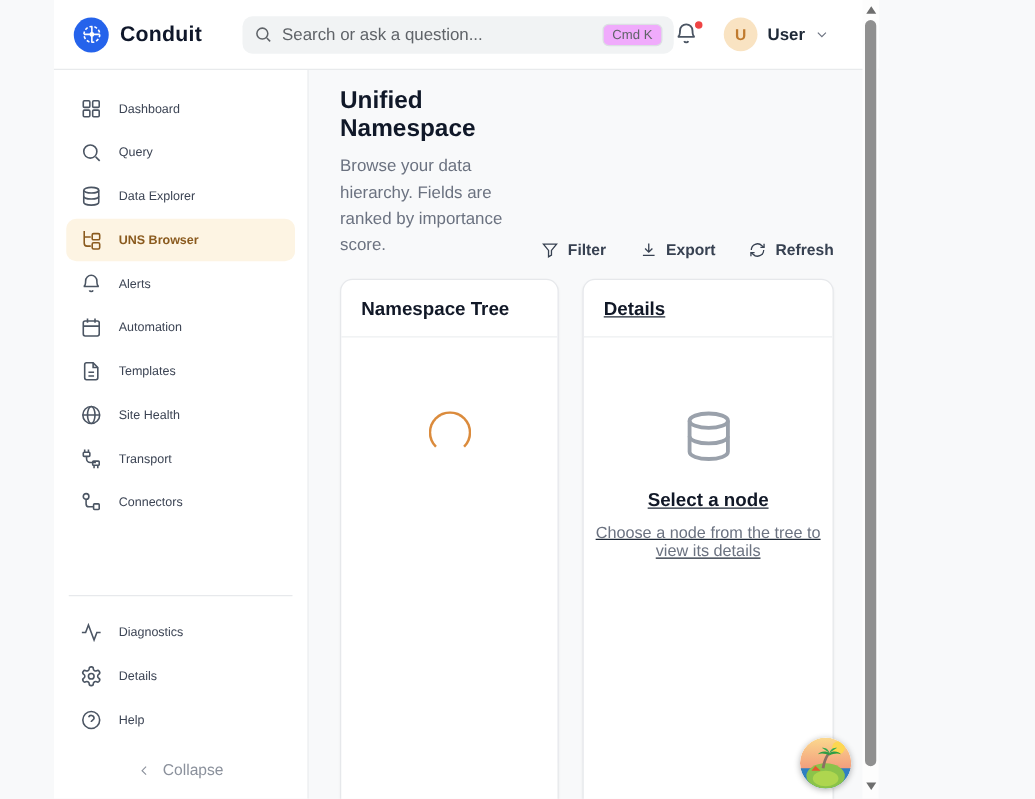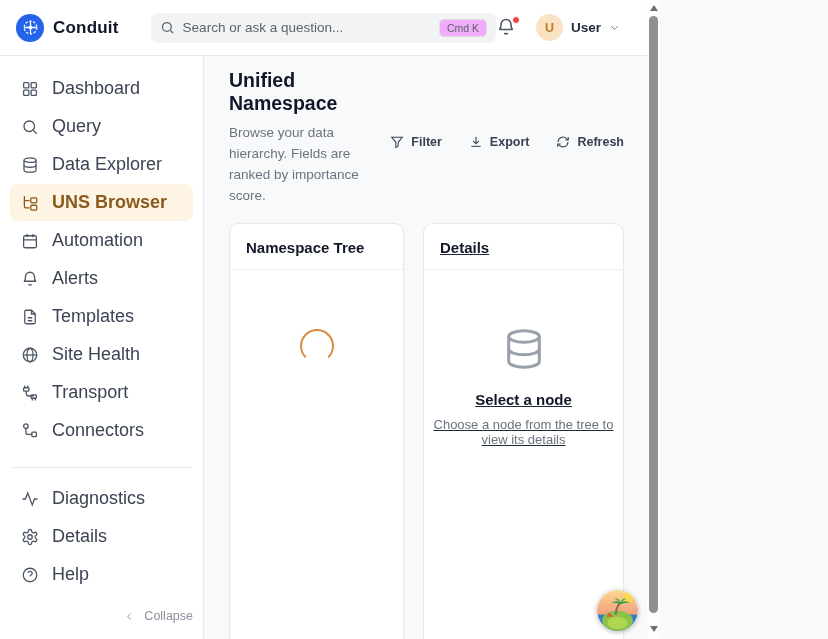--- a/index.html
+++ b/index.html
@@ -1,18 +1,18 @@
 <!DOCTYPE html>
 <html><head>
 <meta charset="utf-8">
 <style>
   * { margin:0; padding:0; box-sizing:border-box; }
   html,body { width:828px; height:639px; overflow:hidden; }
   body { font-family:"Liberation Sans", sans-serif; background:#f8f9fa; color:#1f2937; }
-  .app { position:relative; width:660px; height:639px; overflow:hidden; }
+  .app { position:relative; width:660px; height:639px; overflow:hidden;margin-left:43px; }
 
   
   .topbar { height:56px; background:#fff; border-bottom:1px solid #e8eaec;
             display:flex; align-items:center; padding:0 16px; position:relative; z-index:2; }
   .brand { display:flex; align-items:center; gap:9px; cursor:pointer; }
   .logo-circle { width:28px; height:28px; border-radius:50%; background:#2563eb;
                  display:flex; align-items:center; justify-content:center; flex:0 0 auto; }
   .logo-circle svg { width:19px; height:19px; stroke:#fff; fill:none; stroke-width:1.6; }
   .brand-name { font-size:17px; font-weight:700; color:#0f172a; letter-spacing:.2px; }
 
@@ -37,33 +37,33 @@
   .user-name { font-size:13.5px; font-weight:600; color:#1f2937; }
   .chev { width:11px; height:11px; stroke:#6b7280; fill:none; stroke-width:2; }
 
   
   .body-row { display:flex; height:583px; }
 
   
   .sidebar { width:204px; background:#fff; border-right:1px solid #e7e9ec;
              display:flex; flex-direction:column; padding:14px 10px 8px; }
   .nav-item { display:flex; align-items:center; gap:13px; padding:8px 11px; border-radius:8px;
-              font-size:18px; color:#3c4454; cursor:pointer; margin-bottom:1px; }
+              font-size:10px; color:#3c4454; cursor:pointer; margin-bottom:1px; }
   .nav-item .ic { width:18px; height:18px; stroke:#4b5563; fill:none; stroke-width:1.7; flex:0 0 auto; }
   .nav-item.active { background:#fdf4e3; color:#8a5a1e; font-weight:700; }
   .nav-item.active .ic { stroke:#8a5a1e; }
   .side-footer { margin-top:auto; }
   .divider { border-top:1px solid #e7e9ec; margin:10px 2px 12px; }
-  .collapse-row { display:flex; align-items:center; justify-content:flex-end; gap:9px;
+  .collapse-row { display:flex; align-items:center; justify-content:center; gap:9px;
                   color:#8b919c; font-size:12.5px; padding:15px 0 8px; cursor:pointer; }
   .collapse-row svg { width:11px; height:11px; stroke:#8b919c; fill:none; stroke-width:2; }
 
   
   .main { flex:1; background:#f8f9fa; padding:13px 36px 0 25px; position:relative; }
-  .main-header { display:flex; justify-content:space-between; align-items:center; }
+  .main-header { display:flex; justify-content:space-between; align-items:flex-end; }
   .page-title { font-size:19.5px; font-weight:700; color:#101828; }
   .page-subtitle { margin-top:8px; font-size:13.5px; line-height:1.55; color:#6b7280; max-width:350px; }
   .actions { display:flex; align-items:center; gap:27px; padding-top:9px; }
   .action-btn { display:flex; align-items:center; gap:7px; background:none; border:none;
                 font-family:"Liberation Sans",sans-serif; font-size:12.5px; font-weight:600;
                 color:#374151; cursor:pointer; }
   .action-btn svg { width:14px; height:14px; stroke:#374151; fill:none; stroke-width:1.8; }
 
   .panels { display:flex; gap:19px; margin-top:16px; height:460px; }
   .panel { background:#fff; border:1px solid #e6e8eb; border-radius:10px;
@@ -173,31 +173,31 @@
         <svg class="ic" viewBox="0 0 24 24">
             <path d="M4.5 2.5v13a3 3 0 0 0 3 3h4"></path>
             <path d="M4.5 8.8h7"></path>
             <rect x="13" y="5.2" width="8" height="6.6" rx="1.5"></rect>
             <rect x="13" y="15" width="8" height="6.6" rx="1.5"></rect>
           </svg>
         <span>UNS Browser</span>
       </div>
       <div class="nav-item">
         <svg class="ic" viewBox="0 0 24 24">
+            <path d="M6 9a6 6 0 0 1 12 0c0 5 2 6 2 6H4s2-1 2-6"></path>
+            <path d="M10 19a2.2 2.2 0 0 0 4 0"></path>
+          </svg>
+        <span>Alerts</span>
+      </div>
+      <div class="nav-item">
+        <svg class="ic" viewBox="0 0 24 24">
             <rect x="3.5" y="5" width="17" height="16" rx="2"></rect>
             <path d="M8 2.5V7M16 2.5V7M3.5 10.5h17"></path>
           </svg>
         <span>Automation</span>
-      </div>
-      <div class="nav-item">
-        <svg class="ic" viewBox="0 0 24 24">
-            <path d="M6 9a6 6 0 0 1 12 0c0 5 2 6 2 6H4s2-1 2-6"></path>
-            <path d="M10 19a2.2 2.2 0 0 0 4 0"></path>
-          </svg>
-        <span>Alerts</span>
       </div>
       <div class="nav-item">
         <svg class="ic" viewBox="0 0 24 24">
             <path d="M14 3H7a2 2 0 0 0-2 2v14a2 2 0 0 0 2 2h10a2 2 0 0 0 2-2V8z"></path>
             <path d="M14 3v5h5M9 13h6M9 17h6"></path>
           </svg>
         <span>Templates</span>
       </div>
       <div class="nav-item">
         <svg class="ic" viewBox="0 0 24 24">

